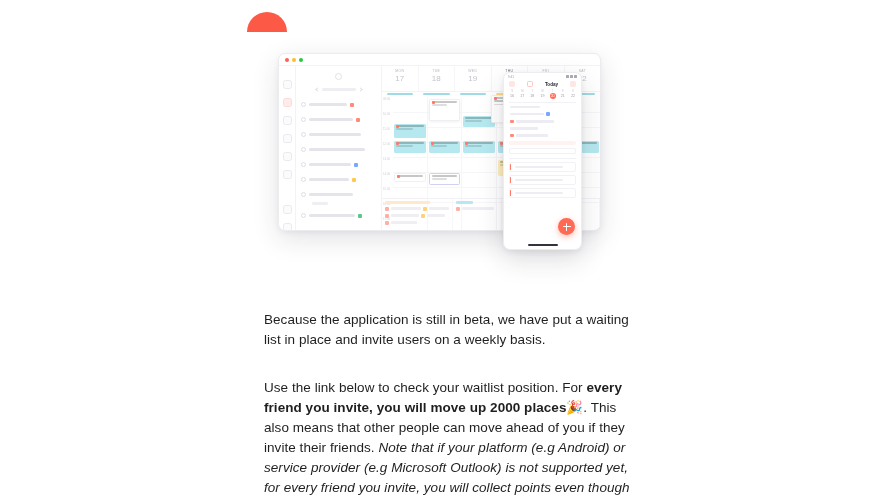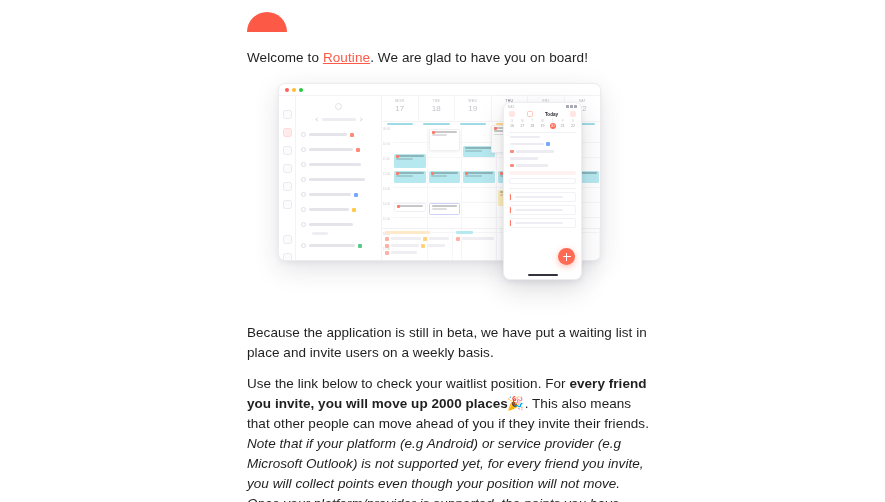--- a/index.html
+++ b/index.html
@@ -259,39 +259,38 @@
   }
   .fab:before { left:4.5px; top:8px; width:8px; height:1.4px; }
   .fab:after  { left:7.8px; top:4.7px; width:1.4px; height:8px; }
   .ph-home { position:absolute; left:50%; transform:translateX(-50%); bottom:3px; width:30px;height:2px;background:#33333d;border-radius:2px; }
 
   
   .para {
     font-size: 13.5px;
     line-height: 20px;
     color: #1f1f1f;
-    margin: 0;
+    margin: 17px;
     padding-top: 11px;
     letter-spacing: 0.05px;
   }
   .para b { font-weight: bold; }
   .para i { font-style: italic; }
 </style>
 </head>
 <body>
 
 <div class="email-wrap">
   <div class="content">
 
     <div class="logo-row">
       <span class="logo-mark"></span>
     </div>
 
 
-    <p class="welcome"><span>Welcome to </span><a class="brand-link" href="#">Routine</a><span>. We are glad to have you on board!</span></p>
 
     <div class="shot-zone">
 
       <div class="desk-window">
         <div class="titlebar">
           <span class="dot r"></span>
           <span class="dot y"></span>
           <span class="dot g"></span>
         </div>
         <div class="desk-body">

